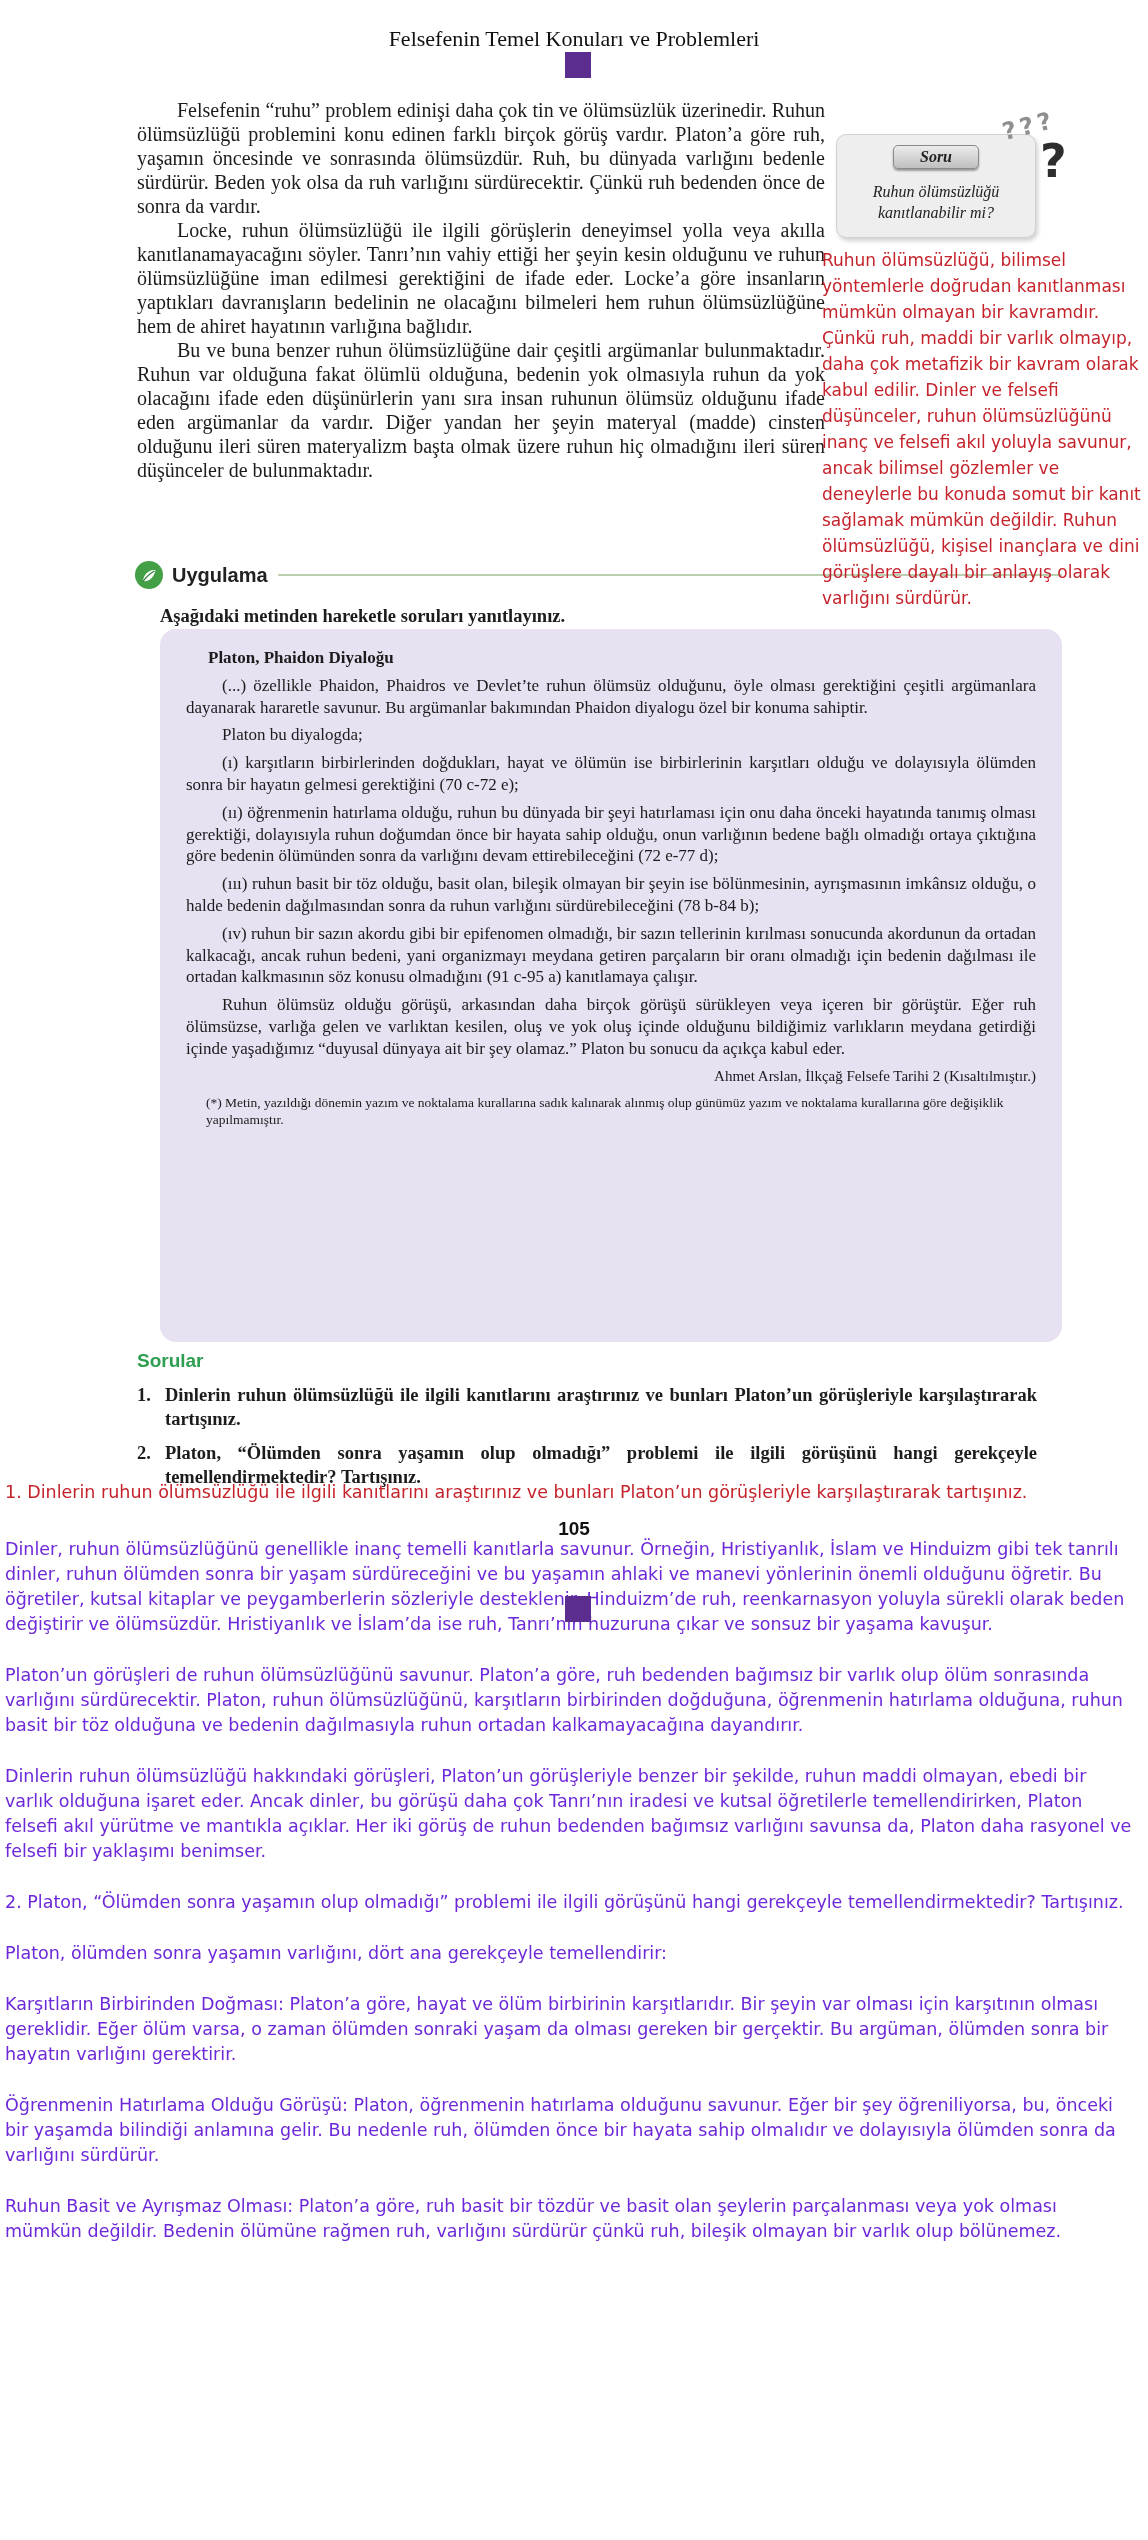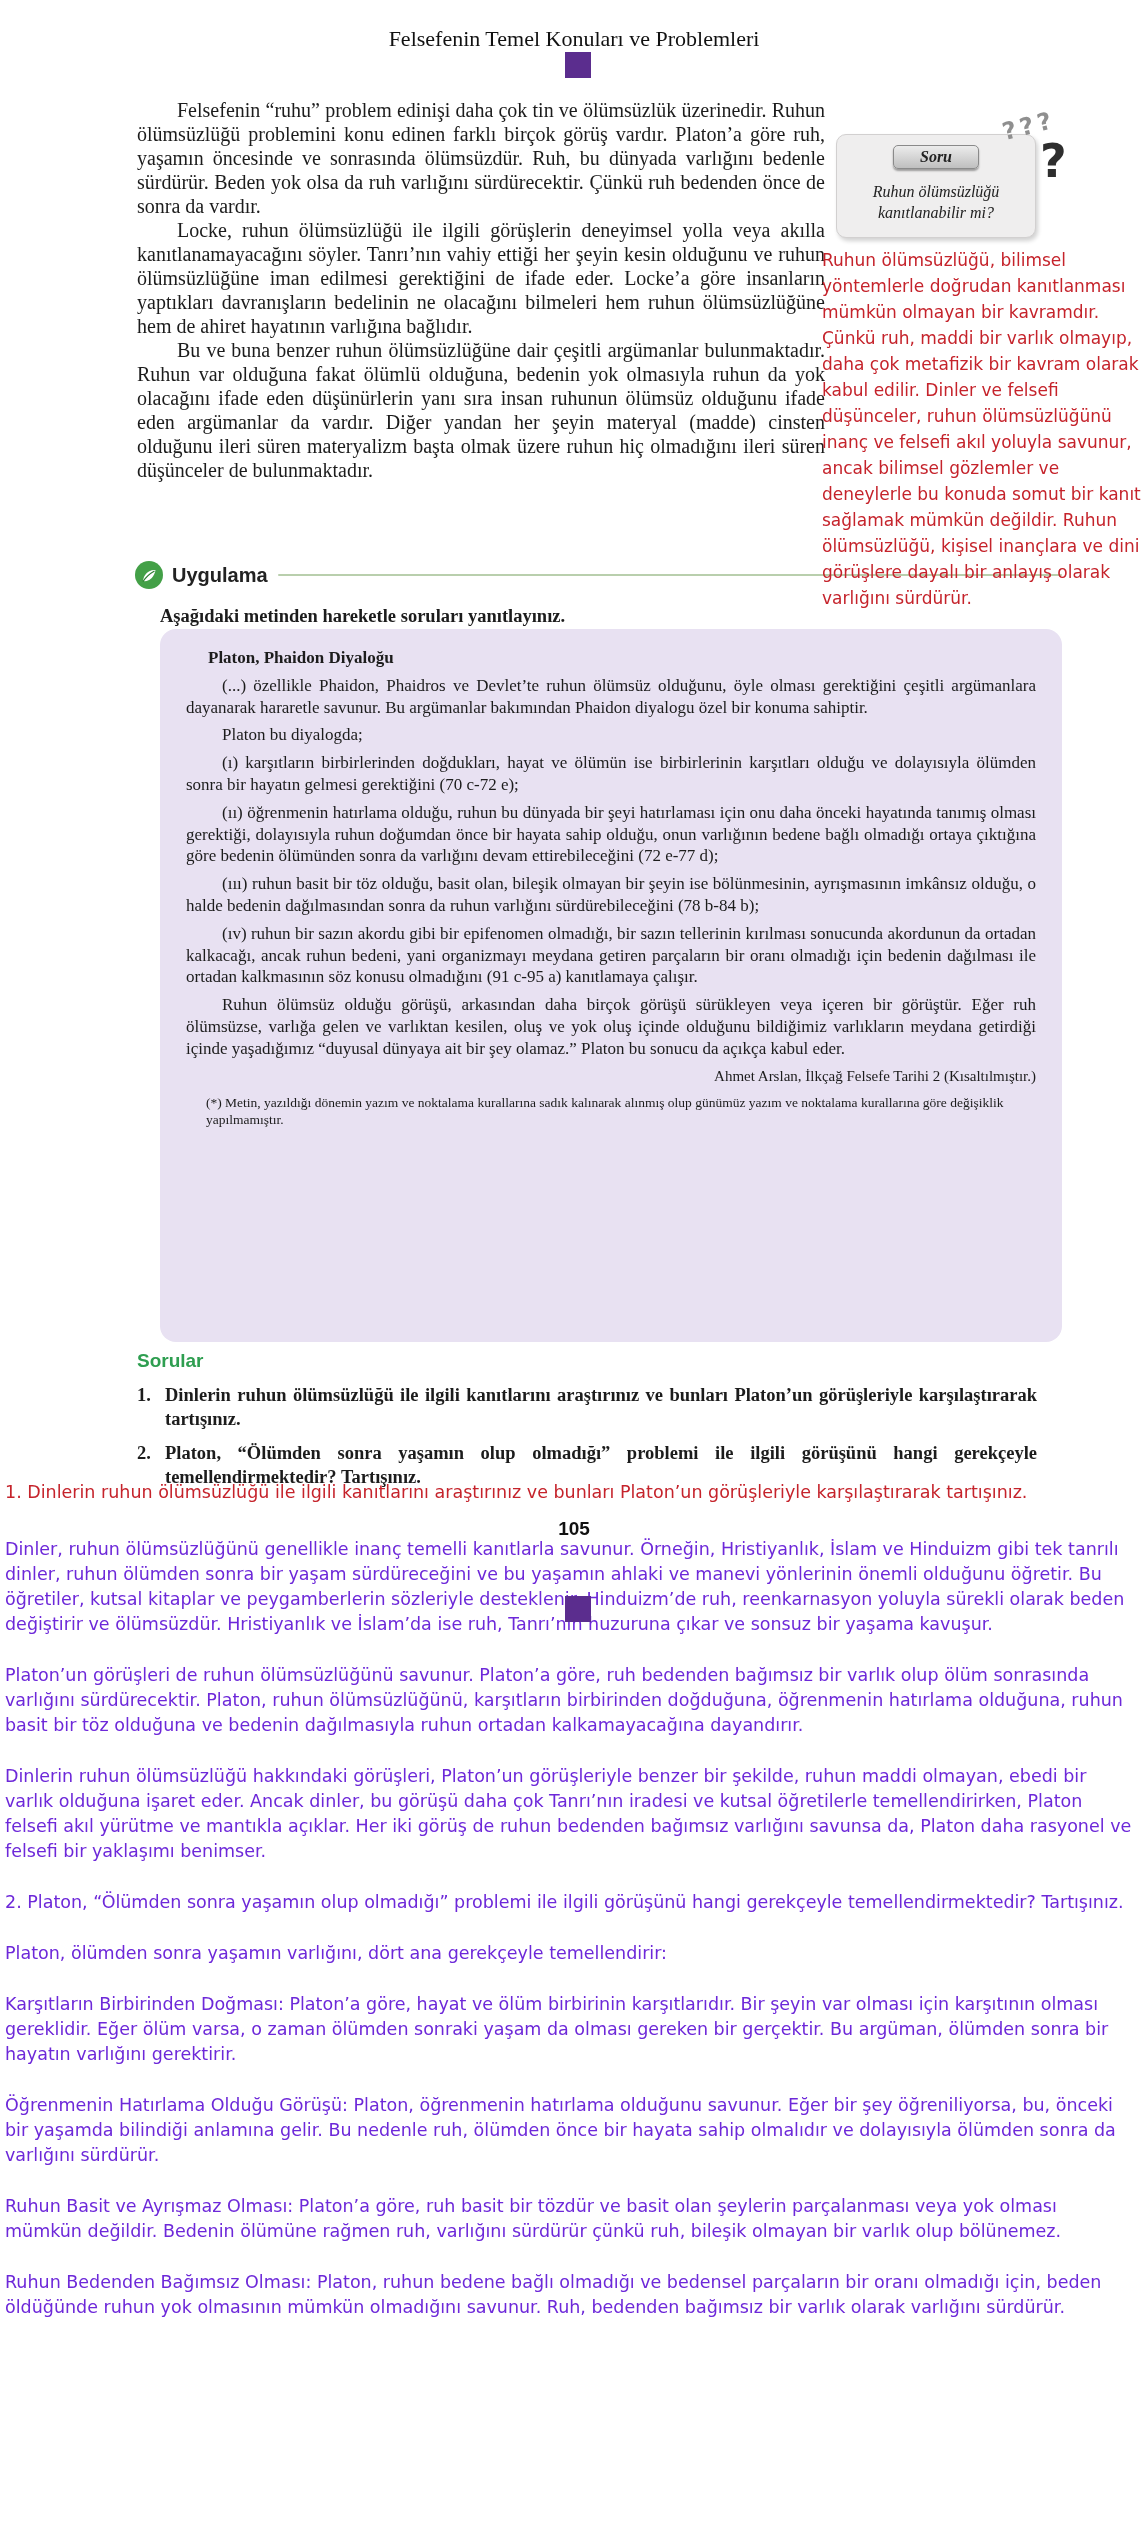--- a/index.html
+++ b/index.html
@@ -172,21 +172,20 @@
 
   <div class="answers">
     <p>Dinler, ruhun ölümsüzlüğünü genellikle inanç temelli kanıtlarla savunur. Örneğin, Hristiyanlık, İslam ve Hinduizm gibi tek tanrılı dinler, ruhun ölümden sonra bir yaşam sürdüreceğini ve bu yaşamın ahlaki ve manevi yönlerinin önemli olduğunu öğretir. Bu öğretiler, kutsal kitaplar ve peygamberlerin sözleriyle desteklenir. Hinduizm’de ruh, reenkarnasyon yoluyla sürekli olarak beden değiştirir ve ölümsüzdür. Hristiyanlık ve İslam’da ise ruh, Tanrı’nın huzuruna çıkar ve sonsuz bir yaşama kavuşur.</p>
     <p>Platon’un görüşleri de ruhun ölümsüzlüğünü savunur. Platon’a göre, ruh bedenden bağımsız bir varlık olup ölüm sonrasında varlığını sürdürecektir. Platon, ruhun ölümsüzlüğünü, karşıtların birbirinden doğduğuna, öğrenmenin hatırlama olduğuna, ruhun basit bir töz olduğuna ve bedenin dağılmasıyla ruhun ortadan kalkamayacağına dayandırır.</p>
     <p>Dinlerin ruhun ölümsüzlüğü hakkındaki görüşleri, Platon’un görüşleriyle benzer bir şekilde, ruhun maddi olmayan, ebedi bir varlık olduğuna işaret eder. Ancak dinler, bu görüşü daha çok Tanrı’nın iradesi ve kutsal öğretilerle temellendirirken, Platon felsefi akıl yürütme ve mantıkla açıklar. Her iki görüş de ruhun bedenden bağımsız varlığını savunsa da, Platon daha rasyonel ve felsefi bir yaklaşımı benimser.</p>
     <p>2. Platon, “Ölümden sonra yaşamın olup olmadığı” problemi ile ilgili görüşünü hangi gerekçeyle temellendirmektedir? Tartışınız.</p>
     <p>Platon, ölümden sonra yaşamın varlığını, dört ana gerekçeyle temellendirir:</p>
     <p>Karşıtların Birbirinden Doğması: Platon’a göre, hayat ve ölüm birbirinin karşıtlarıdır. Bir şeyin var olması için karşıtının olması gereklidir. Eğer ölüm varsa, o zaman ölümden sonraki yaşam da olması gereken bir gerçektir. Bu argüman, ölümden sonra bir hayatın varlığını gerektirir.</p>
     <p>Öğrenmenin Hatırlama Olduğu Görüşü: Platon, öğrenmenin hatırlama olduğunu savunur. Eğer bir şey öğreniliyorsa, bu, önceki bir yaşamda bilindiği anlamına gelir. Bu nedenle ruh, ölümden önce bir hayata sahip olmalıdır ve dolayısıyla ölümden sonra da varlığını sürdürür.</p>
     <p>Ruhun Basit ve Ayrışmaz Olması: Platon’a göre, ruh basit bir tözdür ve basit olan şeylerin parçalanması veya yok olması mümkün değildir. Bedenin ölümüne rağmen ruh, varlığını sürdürür çünkü ruh, bileşik olmayan bir varlık olup bölünemez.</p>
-    <p>Ruhun Bedenden Bağımsız Olması: Platon, ruhun bedene bağlı olmadığı ve bedensel parçaların bir oranı olmadığı için, beden öldüğünde ruhun yok olmasının mümkün olmadığını savunur. Ruh, bedenden bağımsız bir varlık olarak varlığını sürdürür.</p>
   </div>
 
   <div class="bar bottom-bar">
     <div class="stripes">
       <div class="s1"></div>
         <div class="gap"></div>
         <div class="s2"></div>
     </div>
   </div>
 

